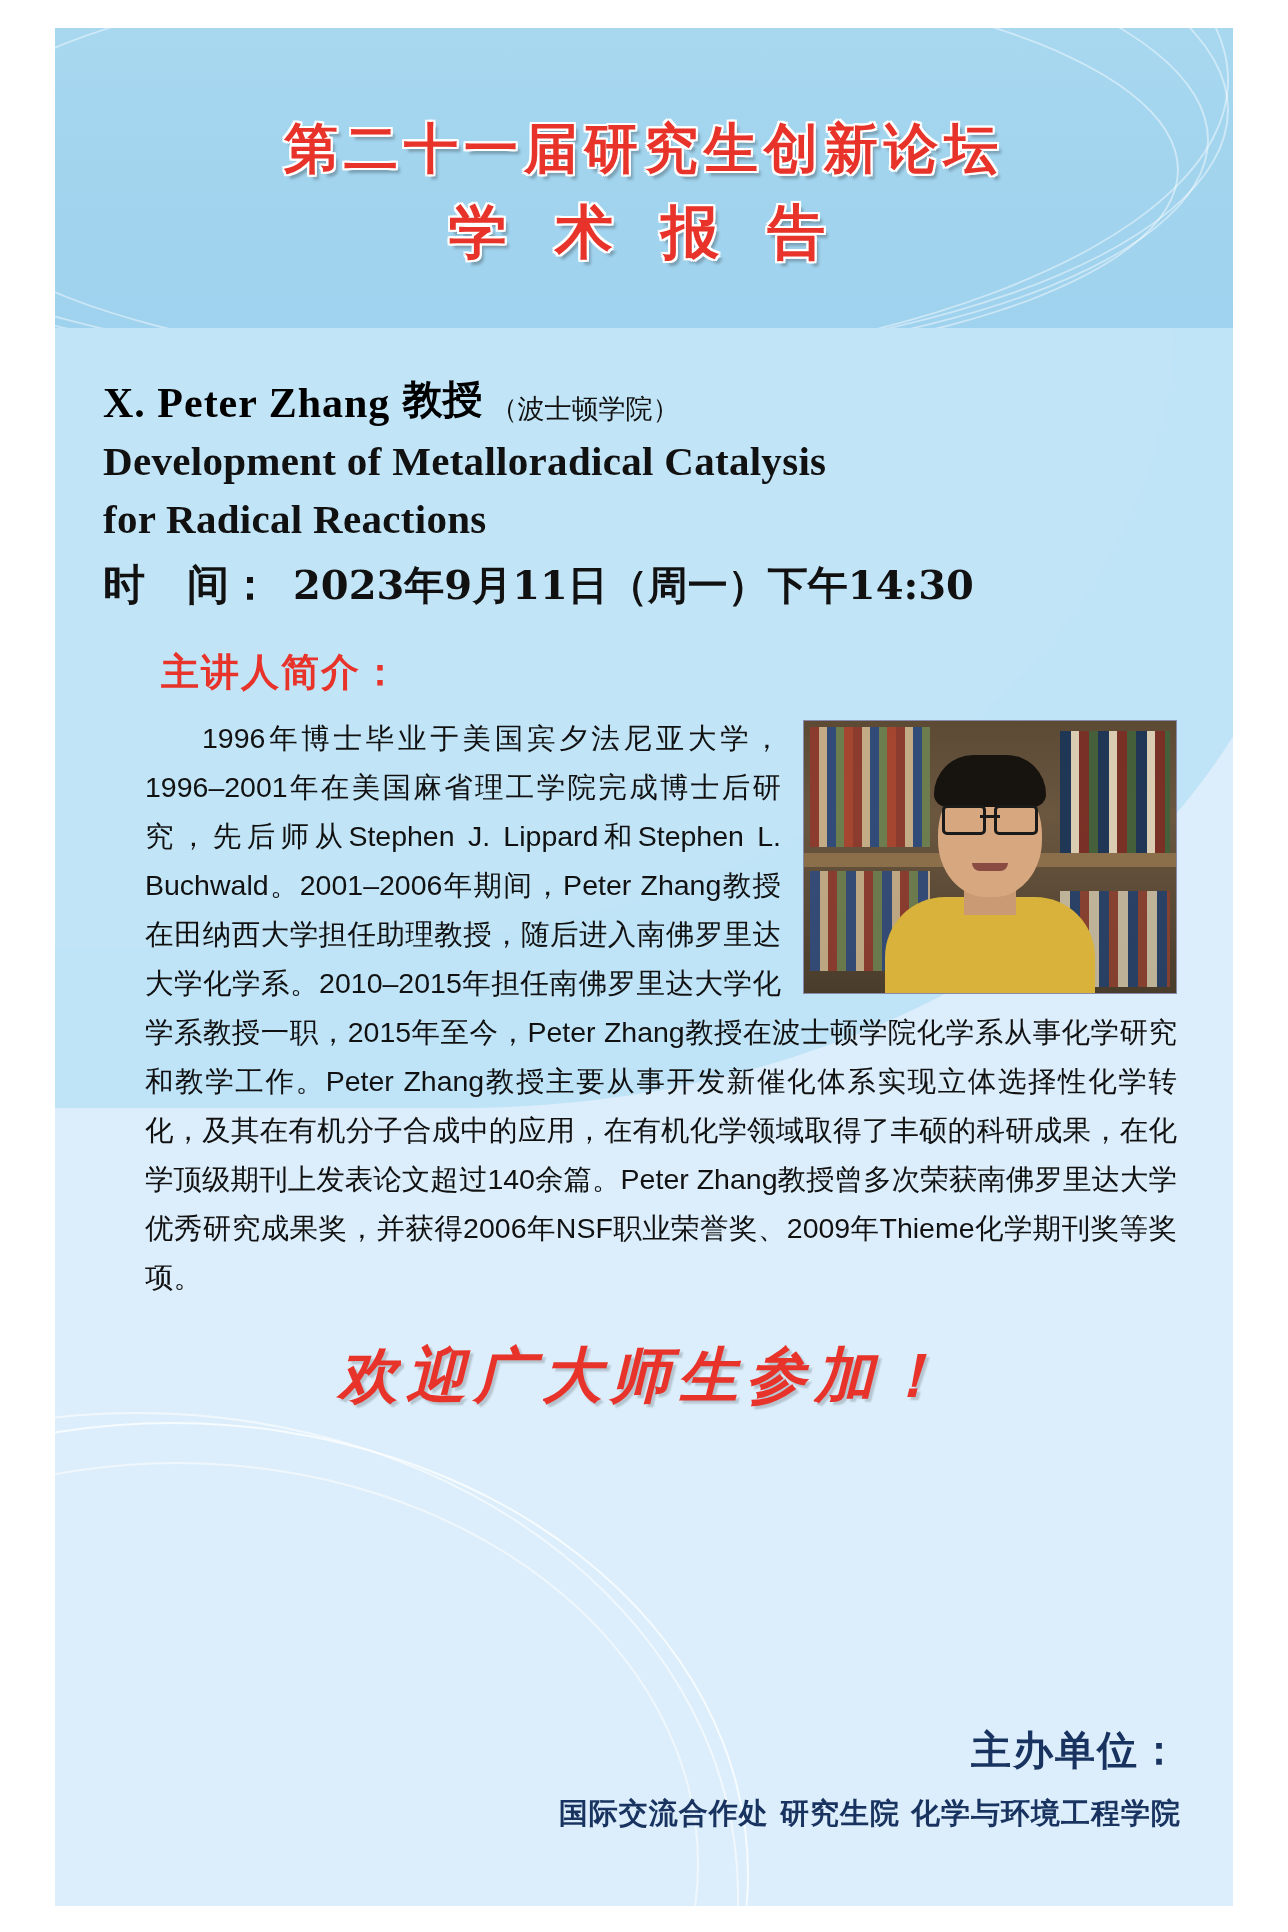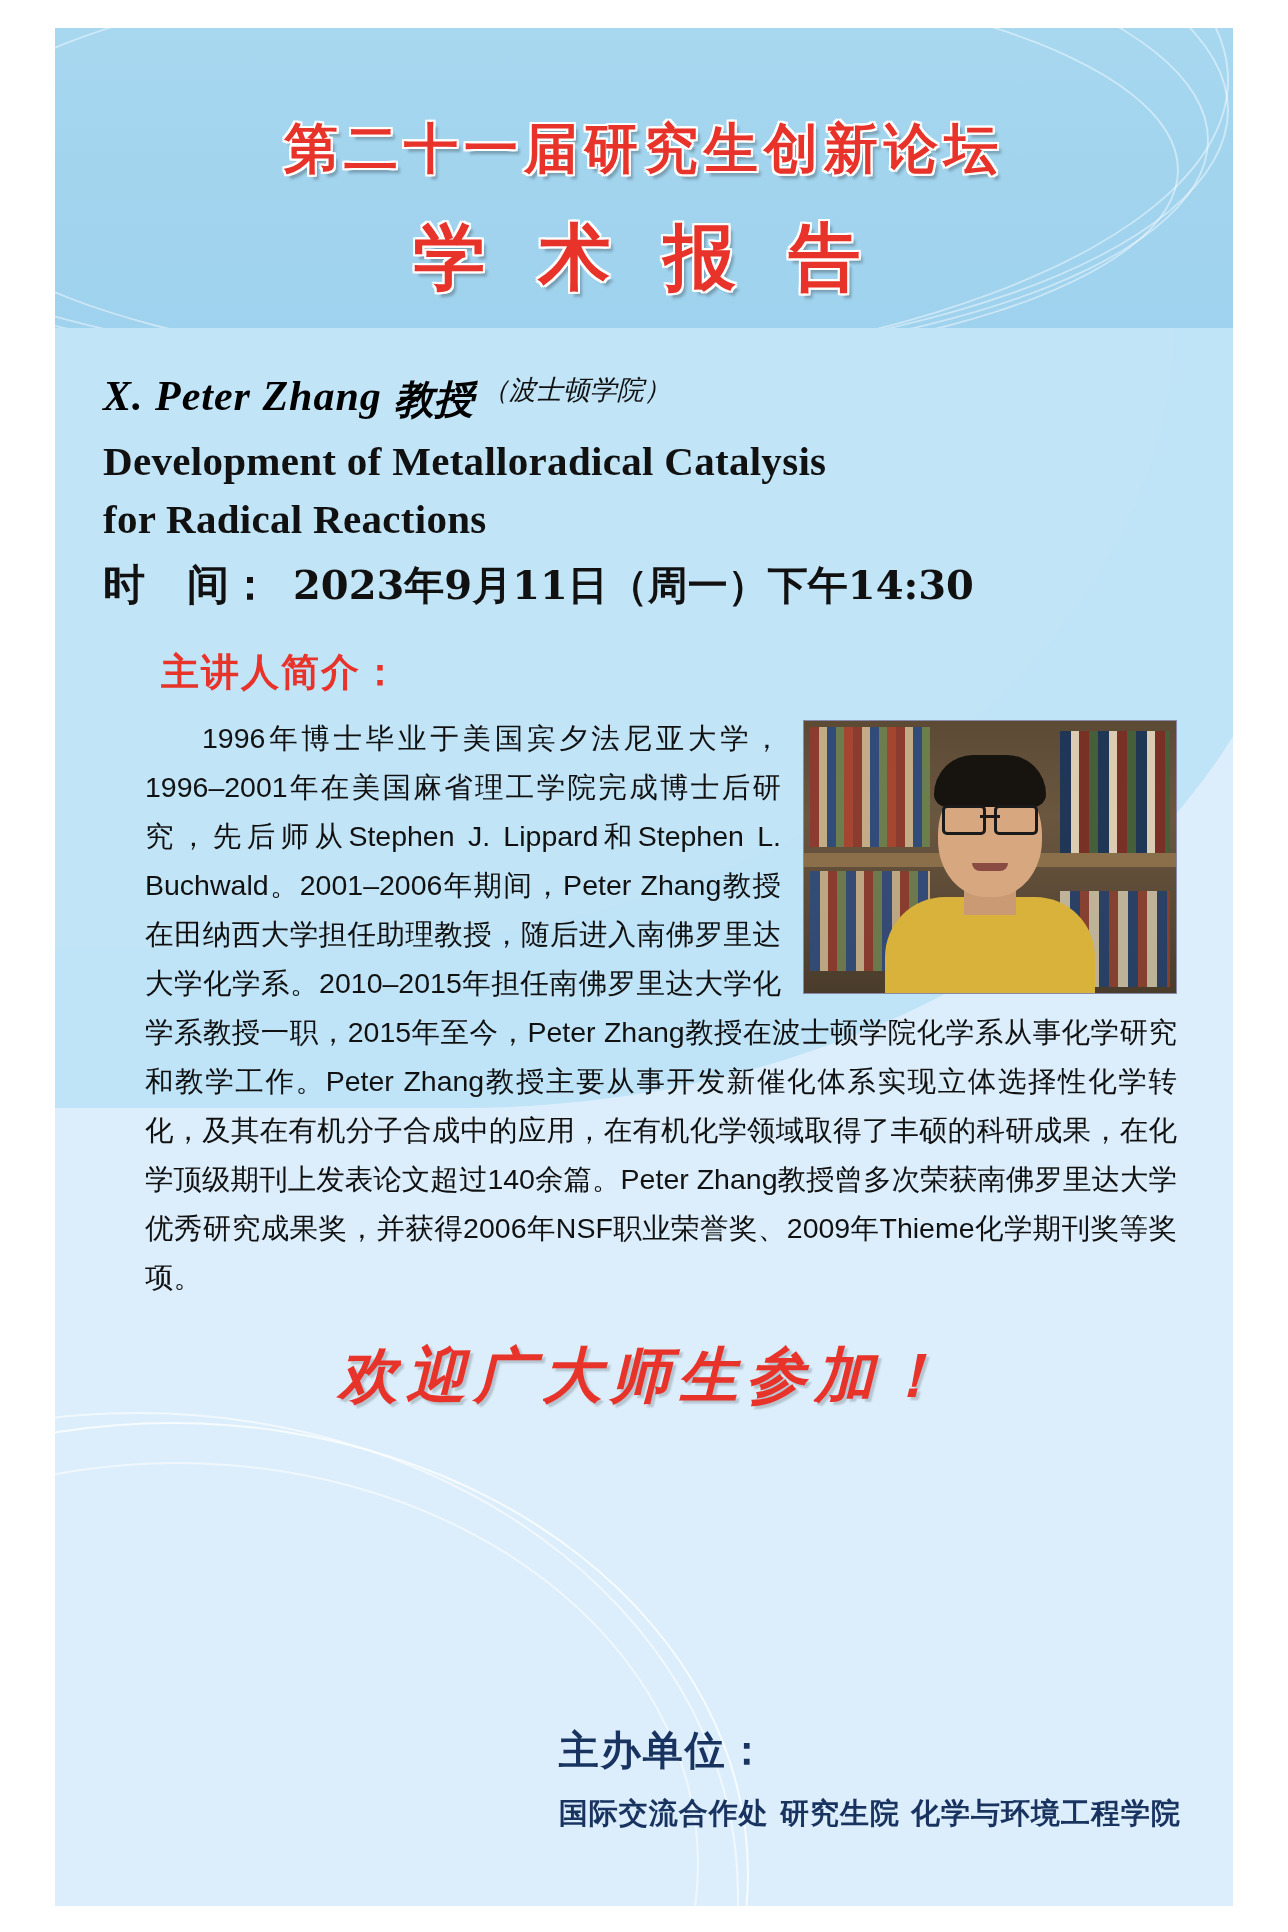--- a/index.html
+++ b/index.html
@@ -54,22 +54,22 @@
        2px 2px 0 #ffffff, -2px 2px 0 #ffffff, 2px -2px 0 #ffffff, -2px -2px 0 #ffffff,
        4px 5px 3px rgba(0,0,0,0.25);
     letter-spacing: 6px;
     z-index: 3;
   }
   .title-main {
     top: 85px;
     font-size: 54px;
   }
   .title-sub {
-    top: 109px;
-    font-size: 72px;
+    top: 93px;
+    font-size: 58px;
     letter-spacing: 14px;
   }
 
   
   .body-area {
     position: absolute;
     left: 0;
     top: 300px;
     width: 100%;
     height: 1578px;
@@ -149,22 +149,21 @@
     width: 190px;
   }
   .info-value {
     font-family: "DejaVu Serif", "Liberation Serif", serif;
     font-weight: bold;
     font-size: 40px;
     color: #111111;
   }
   .speaker-line {
     display: flex;
-    align-items: flex-start;
-    font-style: italic;
+    align-items: flex-end;
   }
   .speaker-name {
     font-family: "Liberation Serif", "DejaVu Serif", serif;
     font-weight: bold;
     font-size: 42px;
     letter-spacing: 1px;
   }
   .speaker-suffix {
     font-family: "DejaVu Serif", "Liberation Serif", serif;
     font-weight: bold;
@@ -309,21 +308,21 @@
     color: #e8332a;
     letter-spacing: 8px;
     text-shadow: 3px 3px 2px rgba(0,0,0,0.18);
   }
 
   
   .org-block {
     position: absolute;
     right: 52px;
     bottom: 72px;
-    text-align: left;
+    text-align: right;
     z-index: 6;
   }
   .org-title {
     font-family: "DejaVu Serif", "Liberation Serif", serif;
     font-weight: bold;
     font-size: 40px;
     color: #18335f;
     letter-spacing: 2px;
   }
   .org-names {

